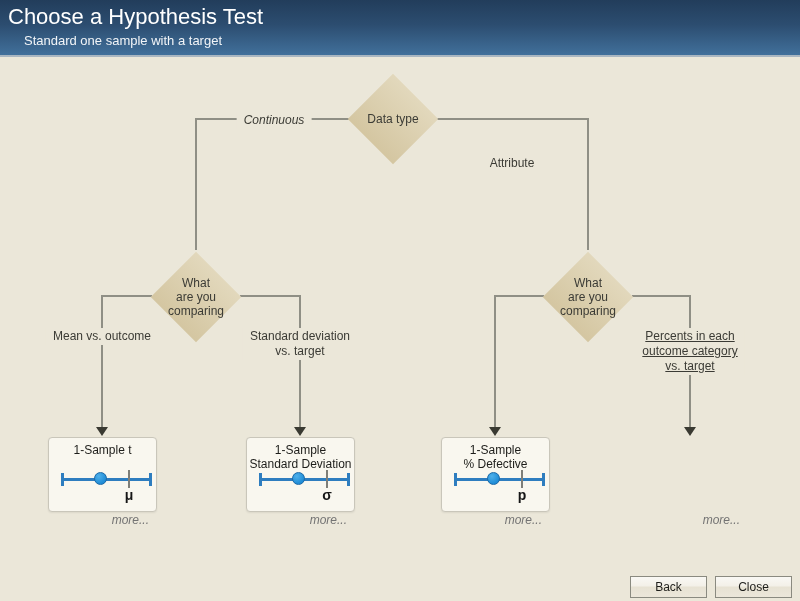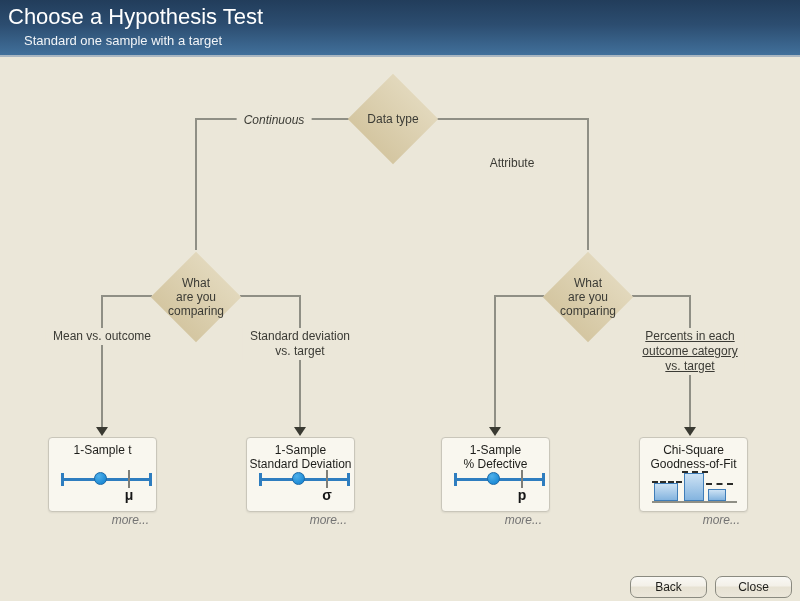--- a/index.html
+++ b/index.html
@@ -61,21 +61,21 @@
   .barchart .dash{position:absolute;height:0;border-top:2px dashed #2b2b28;}
   .barchart .d1{left:0;width:30px;top:10px;}
   .barchart .d2{left:30px;width:26px;top:0;}
   .barchart .d3{left:54px;width:27px;top:12px;}
 
   
   .more{position:absolute;width:101px;top:513px;text-align:right;font-size:12px;
         font-style:italic;color:#737373;cursor:pointer;}
 
   
-  .btn{position:absolute;top:576px;width:77px;height:22px;border:1px solid #8a8a80;border-radius:7px;
+  .btn{position:absolute;top:576px;width:77px;height:22px;border:1px solid #8a8a80;border-radius:0;
        background:linear-gradient(180deg,#f9f8f4 0%,#f3f0e8 45%,#e7e2d3 50%,#ece7da 100%);
        font-family:"Liberation Sans",sans-serif;font-size:12px;color:#1d1d1a;cursor:pointer;}
 </style>
 </head>
 <body>
 
 <div id="win">
 
   <div id="hdr">
     <div class="title">Choose a Hypothesis Test</div>
@@ -156,33 +156,20 @@
 % Defective</div>
     <div class="dotplot">
       <div class="dline"></div>
       <div class="cap capl"></div>
       <div class="cap capr"></div>
       <div class="dot"></div>
       <div class="tick"></div>
       <div class="sym">p</div>
     </div>
   </div>
-  <div class="card" style="left:639px;top:437px;">
-    <div class="ctitle">Chi-Square
-Goodness-of-Fit</div>
-    <div class="barchart">
-      <div class="dash d1"></div>
-      <div class="dash d2"></div>
-      <div class="dash d3"></div>
-      <div class="bar b1"></div>
-      <div class="bar b2"></div>
-      <div class="bar b3"></div>
-      <div class="base"></div>
-    </div>
-  </div>
 
   <div class="more" style="left:48px;">more...</div>
   <div class="more" style="left:246px;">more...</div>
   <div class="more" style="left:441px;">more...</div>
   <div class="more" style="left:639px;">more...</div>
 
   <button class="btn" style="left:630px;">Back</button>
   <button class="btn" style="left:715px;">Close</button>
 
 </div>

